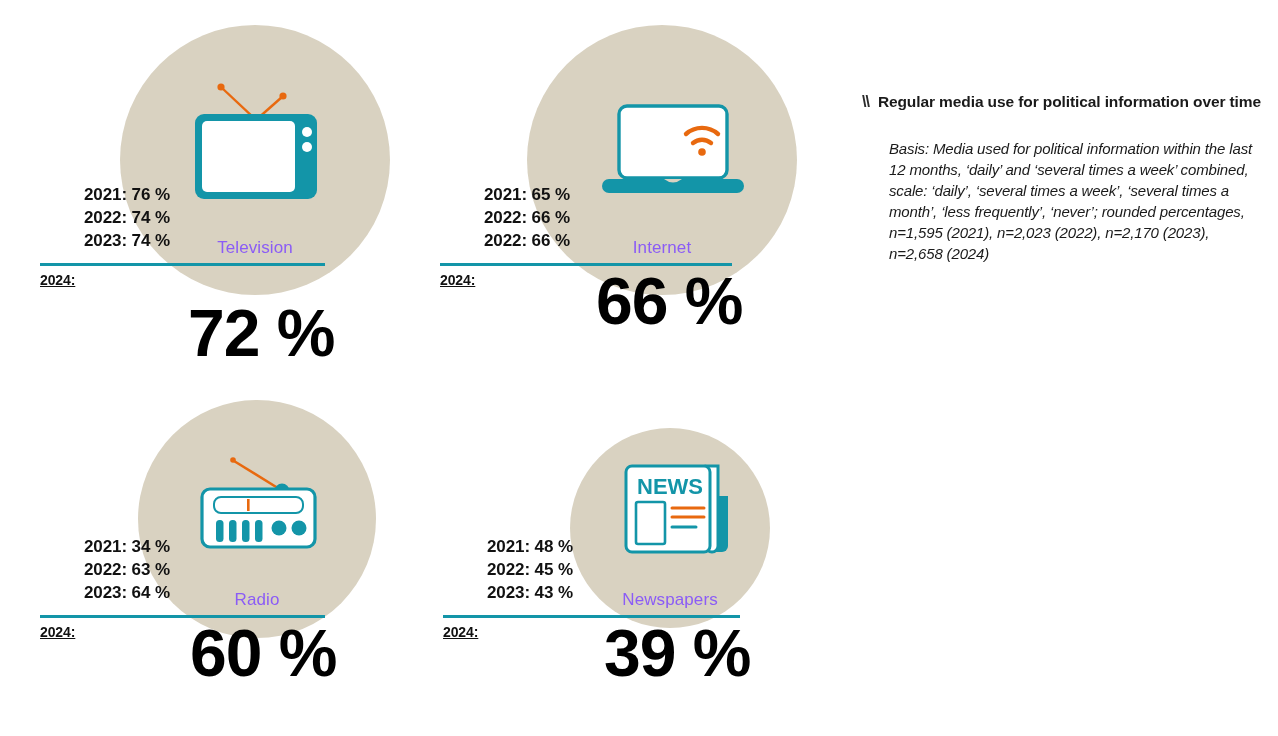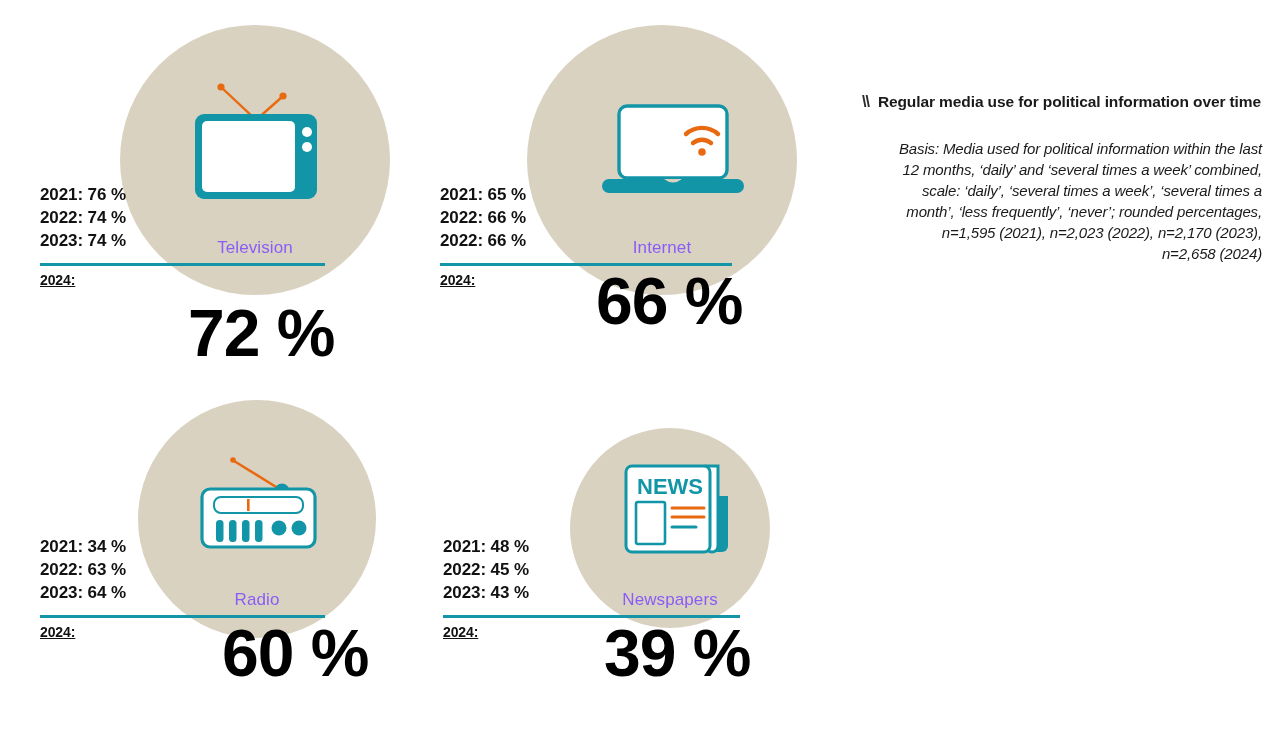--- a/index.html
+++ b/index.html
@@ -13,21 +13,21 @@
   
   .panel{position:absolute;}
   .circle{
     position:absolute;border-radius:50%;background:#d9d2c1;
   }
   .icon-wrap{position:absolute;display:flex;align-items:center;}
   .medium-label{
     position:absolute;text-align:center;
     font-size:17px;color:#8b5cf6;letter-spacing:.1px;white-space:nowrap;
   }
-  .years{position:absolute;}
+  .years{position:absolute;margin-left:44px;}
   .year-row{
     font-size:17px;font-weight:bold;color:#111;
     line-height:23px;white-space:nowrap;letter-spacing:-.1px;
   }
   .rule{position:absolute;height:3px;background:#1395a8;}
   .final-year{
     position:absolute;font-size:14px;font-weight:bold;color:#111;
     white-space:nowrap;letter-spacing:-.1px;text-decoration:underline;
   }
   .big-value{
@@ -42,21 +42,21 @@
     font-size:16px;font-weight:bold;color:#2b2b2b;line-height:20px;
     letter-spacing:-1px;flex:none;
   }
   .cap-title{
     font-size:15.5px;font-weight:bold;color:#1a1a1a;line-height:20px;
     letter-spacing:-.1px;
   }
   .cap-basis{
     margin-top:26px;margin-left:27px;
     font-size:15px;font-style:italic;color:#1a1a1a;
-    line-height:21px;letter-spacing:-.15px;text-align:right;
+    line-height:21px;letter-spacing:-.15px;
   }
 </style>
 </head>
 <body>
 
 <div class="stage">
 
   <div class="panel">
     <div class="circle" style="left:120px;top:25px;width:270px;height:270px;"></div>
 
@@ -173,21 +173,21 @@
       <div class="year-row">
         <span>2023:</span>
         <span>64 %</span>
       </div>
     </div>
 
     <div class="rule" style="left:40px;top:615px;width:285px;"></div>
 
     <div class="final-year" style="left:40px;top:624px;">2024:</div>
 
-    <div class="big-value" style="left:190px;top:620px;margin-left:32px;">60 %</div>
+    <div class="big-value" style="left:190px;top:620px;">60 %</div>
   </div>
 
   <div class="panel">
     <div class="circle" style="left:570px;top:428px;width:200px;height:200px;"></div>
 
     <div class="icon-wrap" style="left:620px;top:458px;width:112px;height:100px;">
       <svg viewBox="0 0 112 100" width="112" height="100" aria-hidden="true">
         <path d="M92 38 h16 v50 a6 6 0 0 1 -6 6 h-10 z" fill="#1395a8"></path>
         <path d="M86 8 h12 v80 a6 6 0 0 1 -12 0 z" fill="#ffffff" stroke="#1395a8" stroke-width="3"></path>
         <rect x="6" y="8" width="84" height="86" rx="6" fill="#ffffff" stroke="#1395a8" stroke-width="3"></rect>

